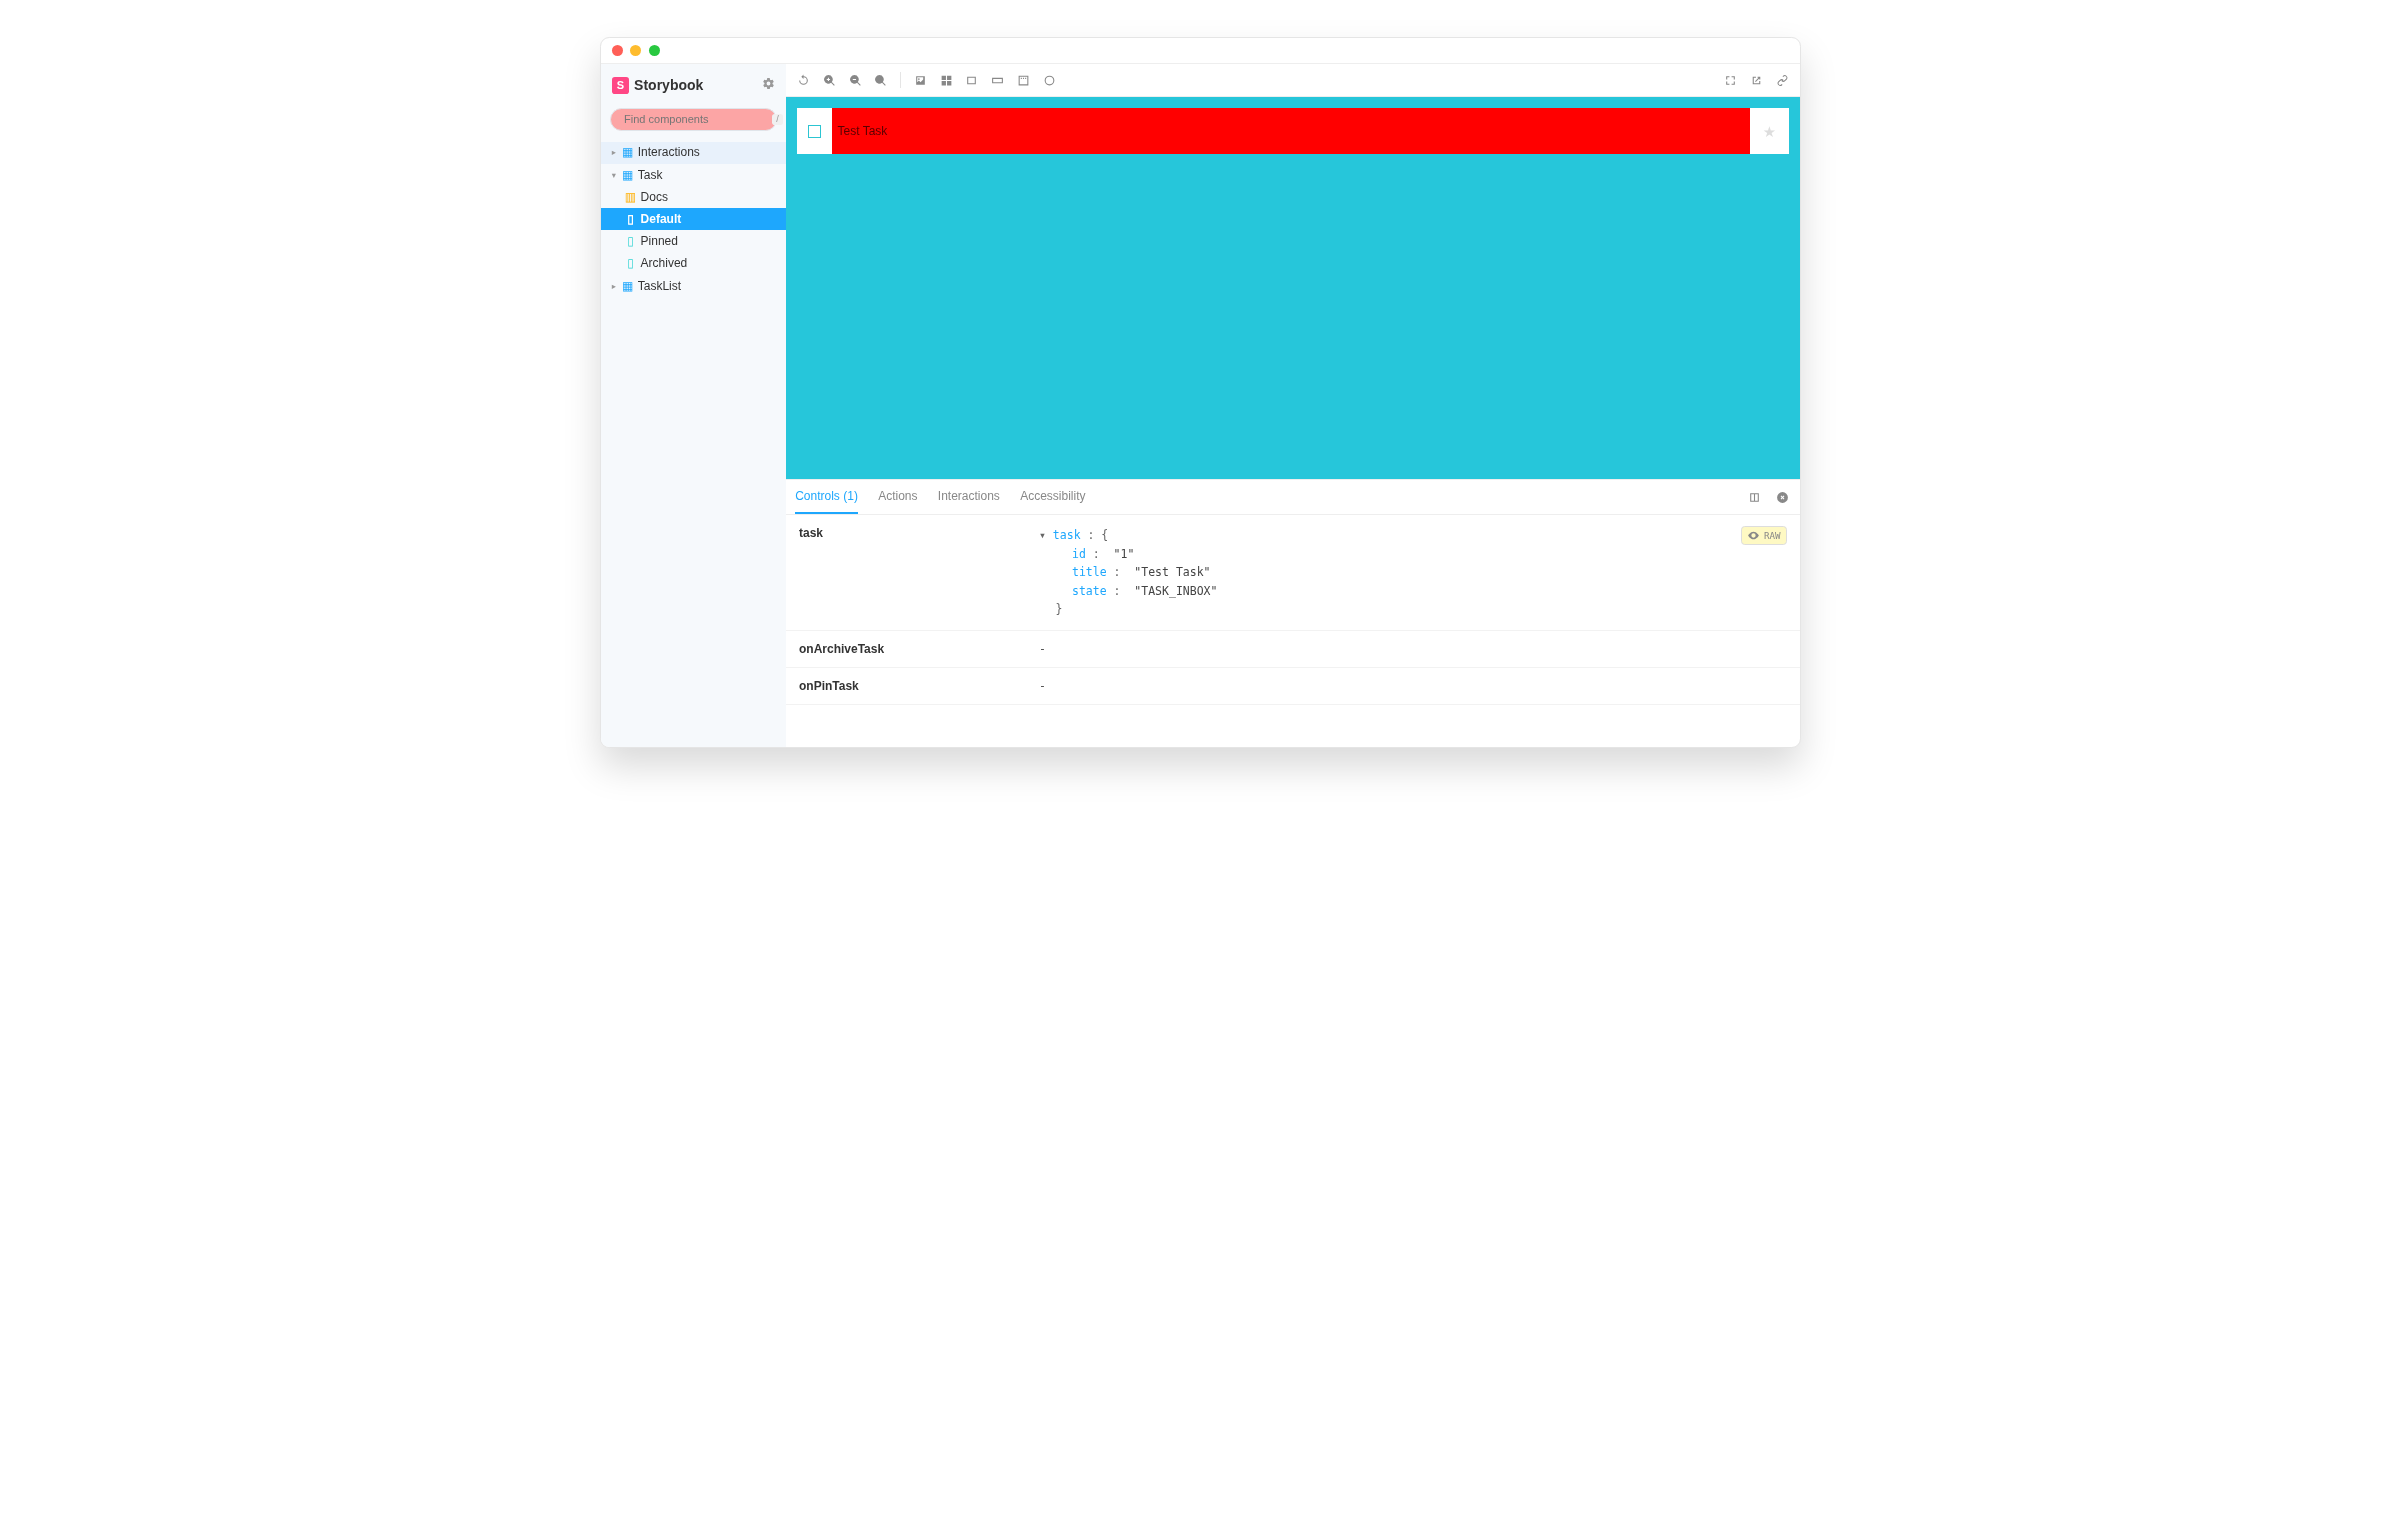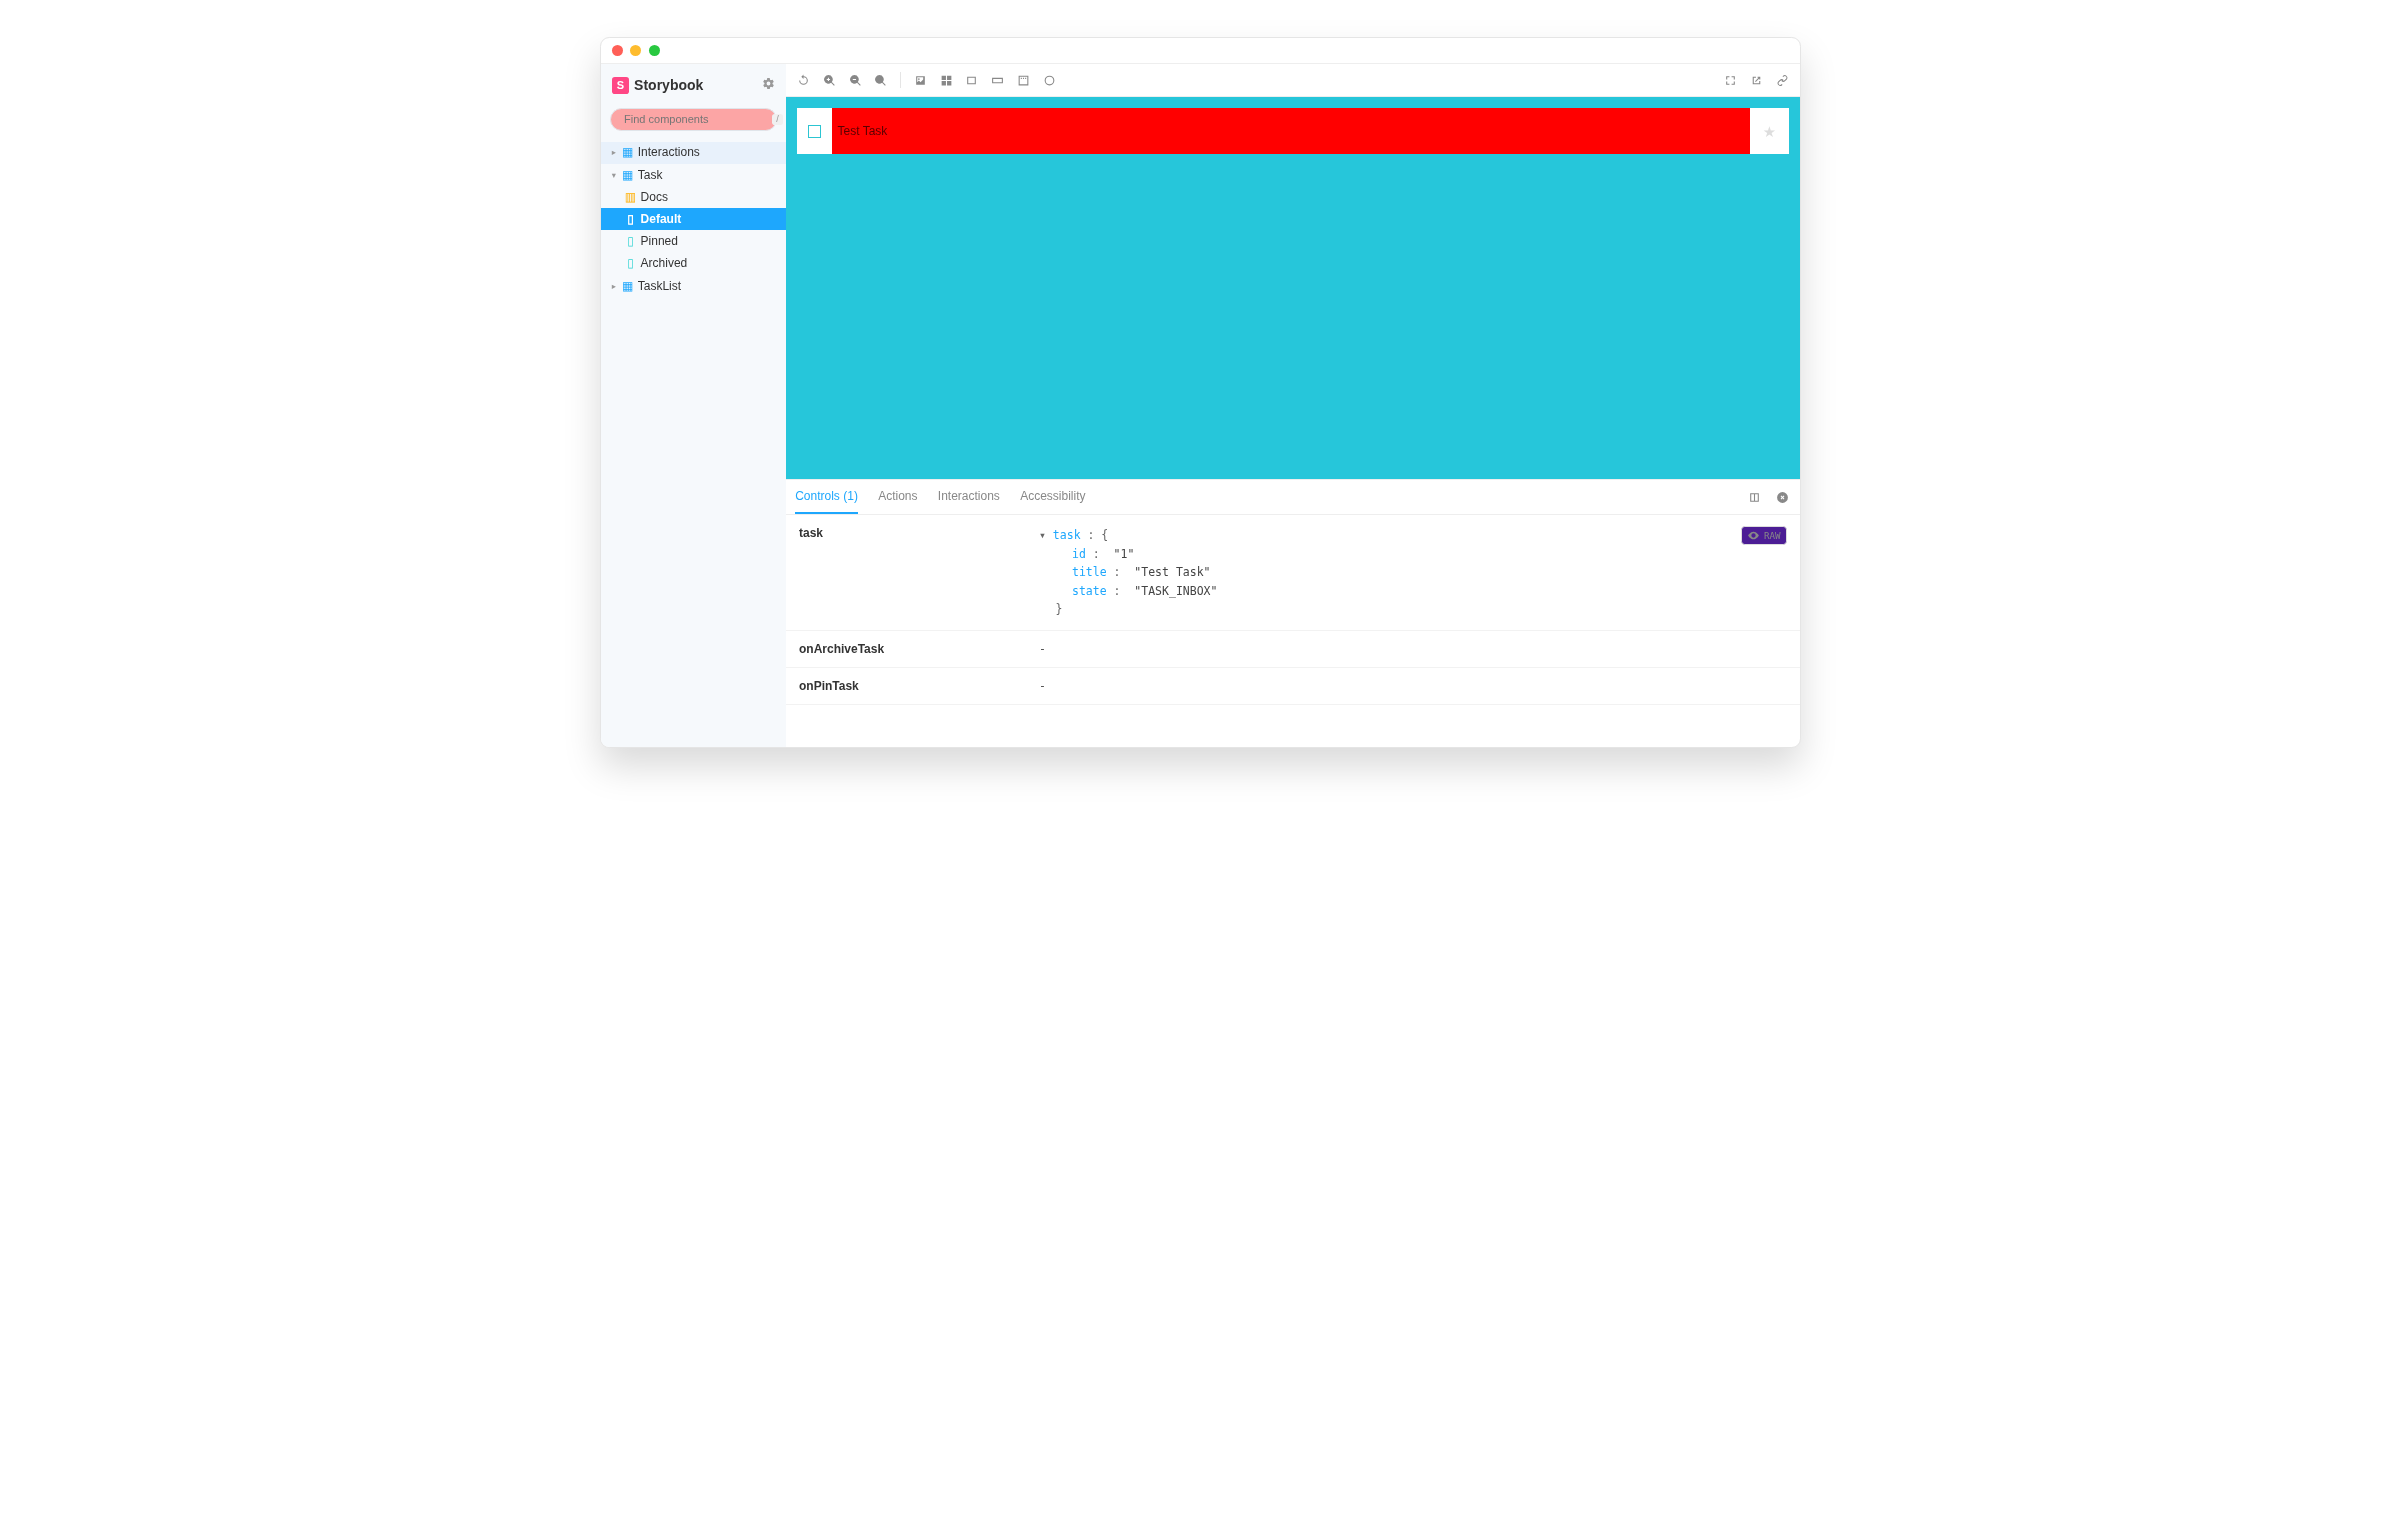--- a/index.html
+++ b/index.html
@@ -152,21 +152,21 @@
 
 .ctrl-rows { flex: 1; overflow: auto; }
 .ctrl-row {
   display: flex; padding: 11px 13px; border-bottom: 0.9px solid #f2f2f2;
 }
 .ctrl-row .rname { width: 240px; font-weight: 700; color: #333; }
 .ctrl-row .rval { flex: 1; color: #555; font-family: ui-monospace, SFMono-Regular, Menlo, monospace; font-size: 11.5px; position: relative; }
 .raw-btn {
   position: absolute; right: 0; top: 0;
   border: 0.9px solid #ddd; border-radius: 3.7px;
-  font-size: 9.2px; padding: 1.8px 5.5px; color: #888; background: #4c1d95;
+  font-size: 9.2px; padding: 1.8px 5.5px; color: #888; background: #fef9c3;
   display: flex; align-items: center; gap: 3.7px;
 }
 .json-key { color: #1ea7fd; }
 .json-punc { color: #666; }
 .json-str { color: #444; }
 .json-line { line-height: 18.5px; }
 .ind1 { padding-left: 16.6px; }
 .ind2 { padding-left: 33px; }
 
 svg { width: 13px; height: 13px; }

